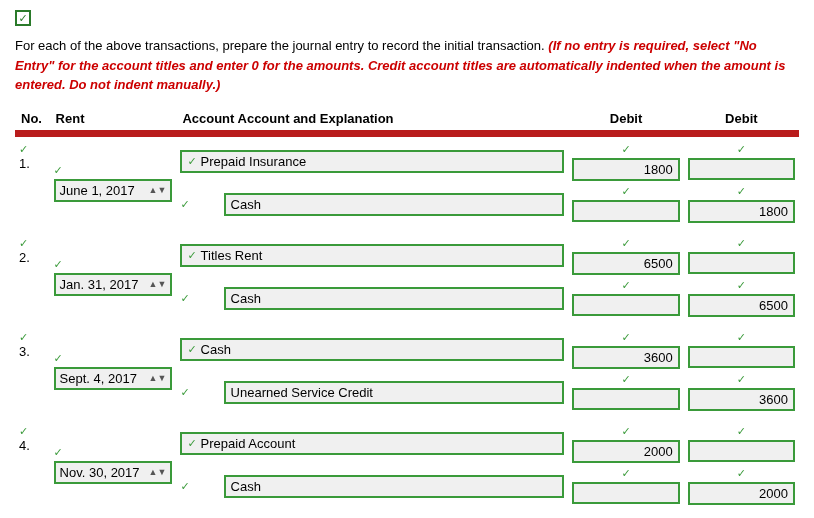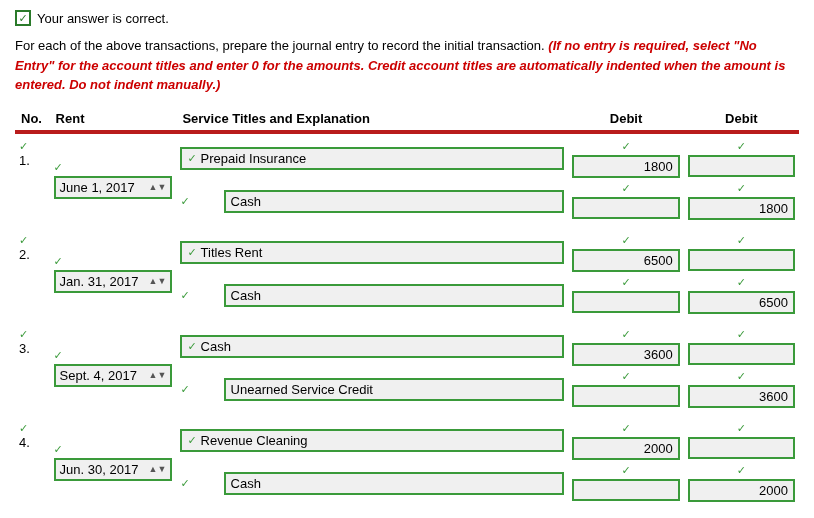--- a/index.html
+++ b/index.html
@@ -41,21 +41,21 @@
     }
     table {
       width: 100%;
       border-collapse: collapse;
       table-layout: fixed;
     }
     thead th {
       font-weight: bold;
       font-size: 13px;
       padding: 4px 6px;
-      border-bottom: 4px solid #b91c1c;
+      border-bottom: 7px solid #b91c1c;
       text-align: left;
     }
     thead th.debit, thead th.credit {
       text-align: center;
     }
     .col-no { width: 30px; }
     .col-date { width: 110px; }
     .col-account { width: 340px; }
     .col-debit { width: 100px; }
     .col-credit { width: 100px; }
@@ -111,34 +111,33 @@
       display: flex;
       align-items: center;
       gap: 2px;
     }
   </style>
 </head>
 <body>
 
 <div class="correct-banner">
   <span class="check-icon">✓</span>
-  <span>Your answer is correct.</span>
 </div>
 
 <div class="instructions">
   <span>For each of the above transactions, prepare the journal entry to record the initial transaction.</span>
   <span class="italic-bold">(If no entry is required, select "No Entry" for the account titles and enter 0 for the amounts. Credit account titles are automatically indented when the amount is entered. Do not indent manually.)</span>
 </div>
 
 <table>
   <thead>
     <tr>
       <th class="col-no">No.</th>
       <th class="col-date">Rent</th>
-      <th class="col-account">Service Titles and Explanation</th>
+      <th class="col-account">Account Account and Explanation</th>
       <th class="col-debit debit">Debit</th>
       <th class="col-credit credit">Debit</th>
     </tr>
   </thead>
   <tbody id="journal-body">
   <tr class="row-main">
         <td class="no-cell" rowspan="2"><div class="check-wrapper">
             <span class="small-check">✓</span>
           </div><span>1.</span></td>
         <td rowspan="2">
@@ -334,28 +333,28 @@
       </tr>
       <tr class="row-main">
         <td class="no-cell" rowspan="2"><div class="check-wrapper">
             <span class="small-check">✓</span>
           </div><span>4.</span></td>
         <td rowspan="2">
         <div class="check-wrapper" style="margin-bottom:2px;">
           <span class="small-check">✓</span>
         </div>
         <div class="date-field">
-          <span>Jun. 30, 2017</span>
+          <span>Nov. 30, 2017</span>
           <span class="arrow">▲▼</span>
         </div>
       </td>
         <td>
           <div class="field-box">
             <span class="small-check" style="margin-right:4px;color:#3a9a3a;">✓</span>
-            <span>Revenue Cleaning</span>
+            <span>Prepaid Account</span>
           </div>
         </td>
         <td>
       <div style="display:flex;flex-direction:column;align-items:center;gap:2px;">
         <span class="small-check" style="color:#3a9a3a;">✓</span>
         <div class="field-box debit-field" style="width:100%;">
           <span>2000</span>
         </div>
       </div>
     </td>

